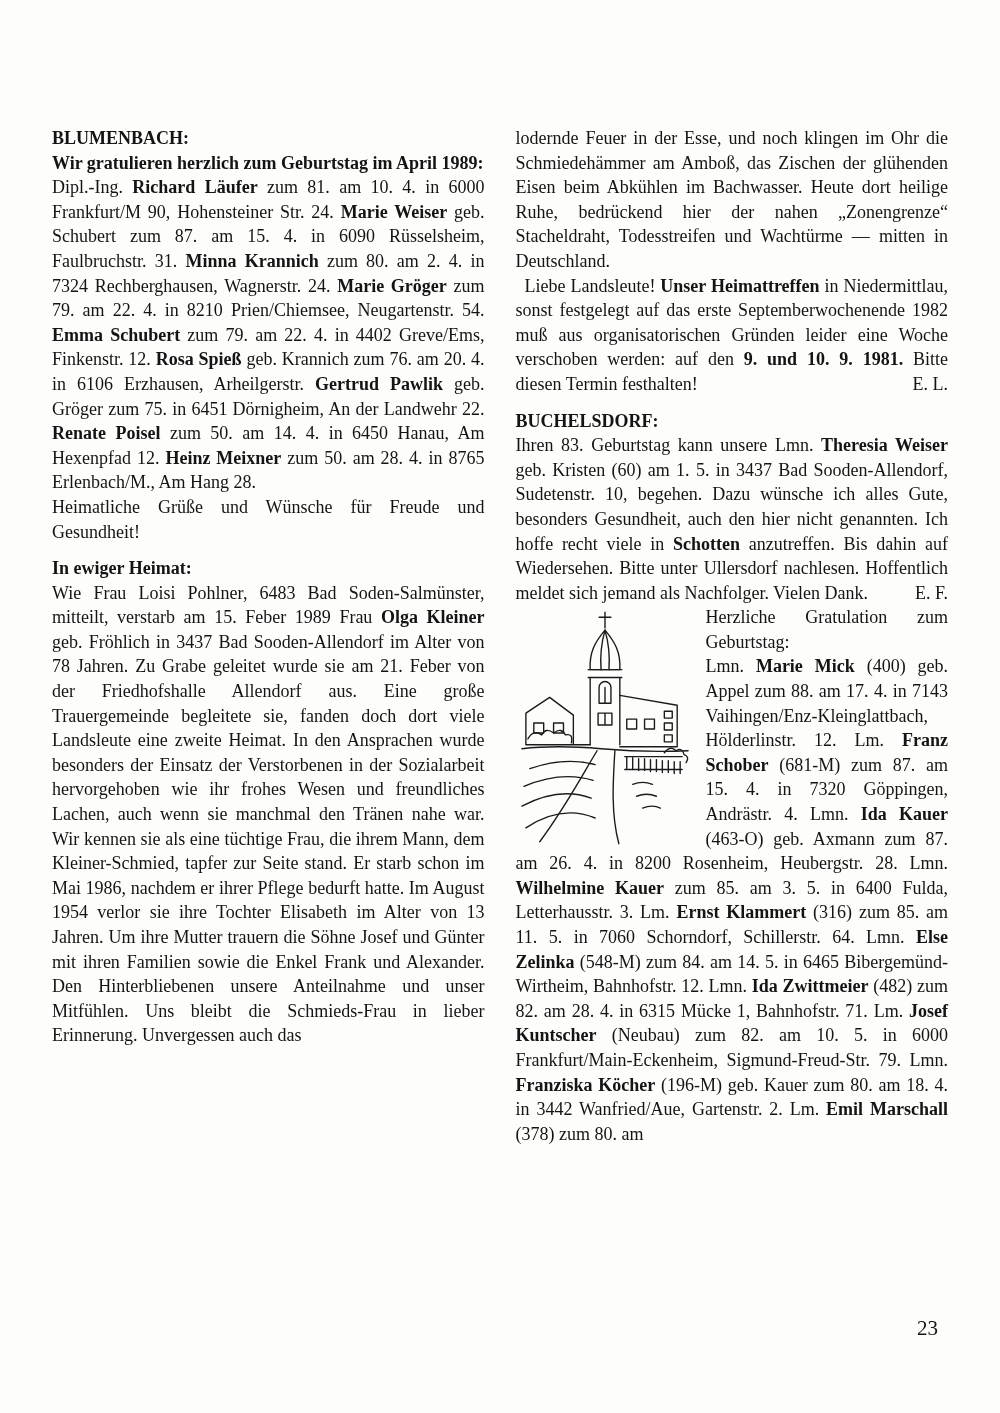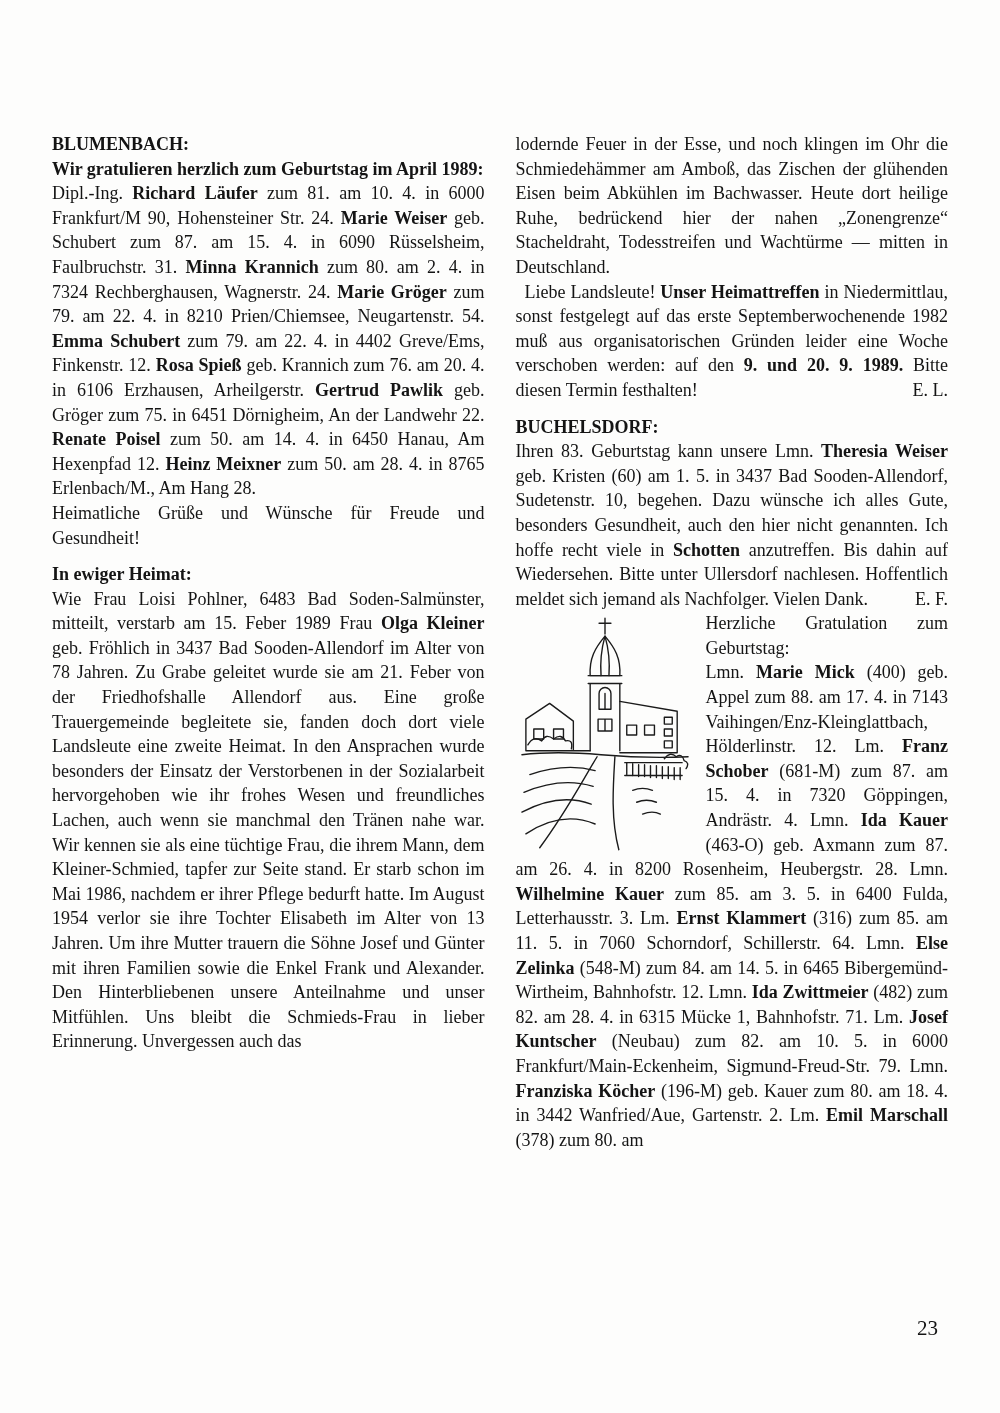--- a/index.html
+++ b/index.html
@@ -6,21 +6,21 @@
   html, body { background: #ffffff; }
   body {
     width: 1000px; height: 1413px;
     position: relative;
     font-family: "Liberation Serif", serif;
     color: #141414;
     background: #fdfdfc;
     overflow: hidden;
   }
   .page { position: absolute; inset: 0; padding: 126px 52px 0 52px; }
-  .columns { display: flex; gap: 31px; margin-top: 6px; }
+  .columns { display: flex; gap: 31px; }
   .col {
     width: 433px;
     font-size: 18px;
     line-height: 24.6px;
     text-align: justify;
     hyphens: auto;
     -webkit-hyphens: auto;
   }
   .heading { font-weight: bold; clear: both; margin-top: 12px; }
   .heading:first-child { margin-top: 0; }
@@ -51,21 +51,21 @@
     <div class="col">
         <div class="heading">BLUMENBACH:</div>
         <p class="para"><span class="b">Wir gratulieren herzlich zum Geburtstag im April 1989:</span></p>
         <p class="para"><span>Dipl.-Ing. </span><span class="b">Richard Läufer</span><span> zum 81. am 10. 4. in 6000 Frankfurt/M 90, Hohensteiner Str. 24. </span><span class="b">Marie Weiser</span><span> geb. Schubert zum 87. am 15. 4. in 6090 Rüsselsheim, Faulbruchstr. 31. </span><span class="b">Minna Krannich</span><span> zum 80. am 2. 4. in 7324 Rechberghausen, Wagnerstr. 24. </span><span class="b">Marie Gröger</span><span> zum 79. am 22. 4. in 8210 Prien/Chiemsee, Neugartenstr. 54. </span><span class="b">Emma Schubert</span><span> zum 79. am 22. 4. in 4402 Greve/Ems, Finkenstr. 12. </span><span class="b">Rosa Spieß</span><span> geb. Krannich zum 76. am 20. 4. in 6106 Erzhausen, Arheilgerstr. </span><span class="b">Gertrud Pawlik</span><span> geb. Gröger zum 75. in 6451 Dörnigheim, An der Landwehr 22. </span><span class="b">Renate Poisel</span><span> zum 50. am 14. 4. in 6450 Hanau, Am Hexenpfad 12. </span><span class="b">Heinz Meixner</span><span> zum 50. am 28. 4. in 8765 Erlenbach/M., Am Hang 28.</span></p>
         <p class="para"><span>Heimatliche Grüße und Wünsche für Freude und Gesundheit!</span></p>
         <div class="heading">In ewiger Heimat:</div>
         <p class="para"><span>Wie Frau Loisi Pohlner, 6483 Bad Soden-Salmünster, mitteilt, verstarb am 15. Feber 1989 Frau </span><span class="b">Olga Kleiner</span><span> geb. Fröhlich in 3437 Bad Sooden-Allendorf im Alter von 78 Jahren. Zu Grabe geleitet wurde sie am 21. Feber von der Friedhofshalle Allendorf aus. Eine große Trauergemeinde begleitete sie, fanden doch dort viele Landsleute eine zweite Heimat. In den Ansprachen wurde besonders der Einsatz der Verstorbenen in der Sozialarbeit hervorgehoben wie ihr frohes Wesen und freundliches Lachen, auch wenn sie manchmal den Tränen nahe war. Wir kennen sie als eine tüchtige Frau, die ihrem Mann, dem Kleiner-Schmied, tapfer zur Seite stand. Er starb schon im Mai 1986, nachdem er ihrer Pflege bedurft hatte. Im August 1954 verlor sie ihre Tochter Elisabeth im Alter von 13 Jahren. Um ihre Mutter trauern die Söhne Josef und Günter mit ihren Familien sowie die Enkel Frank und Alexander. Den Hinterbliebenen unsere Anteilnahme und unser Mitfühlen. Uns bleibt die Schmieds-Frau in lieber Erinnerung. Unvergessen auch das</span></p>
       </div>
     <div class="col">
         <p class="para"><span>lodernde Feuer in der Esse, und noch klingen im Ohr die Schmiedehämmer am Amboß, das Zischen der glühenden Eisen beim Abkühlen im Bachwasser. Heute dort heilige Ruhe, bedrückend hier der nahen „Zonengrenze“ Stacheldraht, Todesstreifen und Wachtürme — mitten in Deutschland.</span></p>
-        <p class="para indent"><span>Liebe Landsleute! </span><span class="b">Unser Heimattreffen</span><span> in Niedermittlau, sonst festgelegt auf das erste Septemberwochenende 1982 muß aus organisatorischen Gründen leider eine Woche verschoben werden: auf den </span><span class="b">9. und 20. 9. 1989.</span><span> Bitte diesen Termin festhalten!</span><span class="sig">E. L.</span></p>
+        <p class="para indent"><span>Liebe Landsleute! </span><span class="b">Unser Heimattreffen</span><span> in Niedermittlau, sonst festgelegt auf das erste Septemberwochenende 1982 muß aus organisatorischen Gründen leider eine Woche verschoben werden: auf den </span><span class="b">9. und 10. 9. 1981.</span><span> Bitte diesen Termin festhalten!</span><span class="sig">E. L.</span></p>
         <div class="heading">BUCHELSDORF:</div>
         <p class="para"><span>Ihren 83. Geburtstag kann unsere Lmn. </span><span class="b">Theresia Weiser</span><span> geb. Kristen (60) am 1. 5. in 3437 Bad Sooden-Allendorf, Sudetenstr. 10, begehen. Dazu wünsche ich alles Gute, besonders Gesundheit, auch den hier nicht genannten. Ich hoffe recht viele in </span><span class="b">Schotten</span><span> anzutreffen. Bis dahin auf Wiedersehen. Bitte unter Ullersdorf nachlesen. Hoffentlich meldet sich jemand als Nachfolger. Vielen Dank.</span><span class="sig">E. F.</span></p>
         <p class="para">
   <span class="figure">
             <svg viewBox="0 0 180 242" xmlns="http://www.w3.org/2000/svg">
     <g stroke="#1b1b1b" fill="none" stroke-width="1.4" stroke-linecap="round" stroke-linejoin="round">
 
       <path d="M90 4 V20 M84 9 H96"></path>
 
       <path d="M75 62 C74 44 80 34 90 22 C100 34 106 44 105 62 Z"></path>

